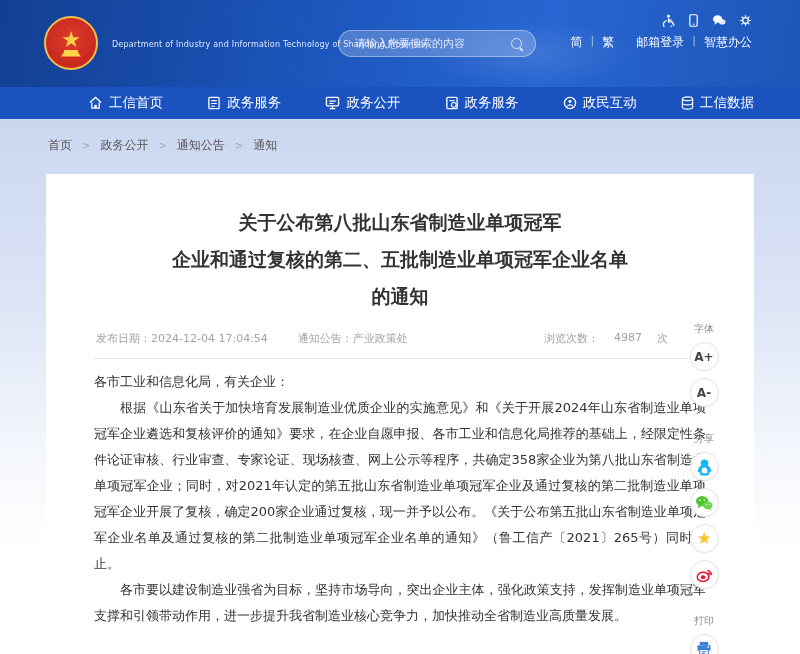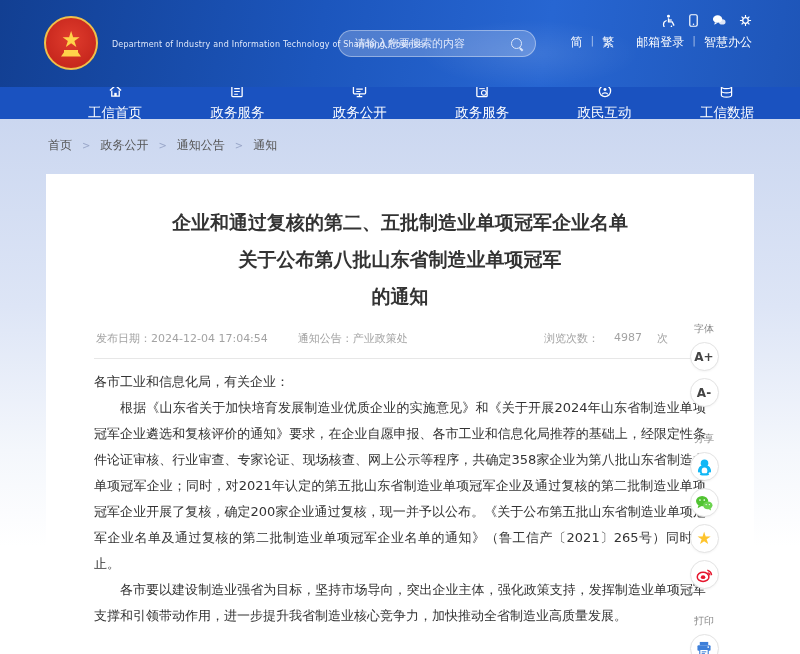--- a/index.html
+++ b/index.html
@@ -42,21 +42,21 @@
   .mini-icon-row { display:flex; gap:13px; justify-content:flex-end; margin-bottom:7px; }
   .mini-icon-row svg { display:block; cursor:pointer; }
   .link-row { display:flex; align-items:flex-start; gap:8px; font-size:12px; color:#fff; }
   .link-row a { color:#fff; text-decoration:none; cursor:pointer; }
   .link-row .sep { color:rgba(255,255,255,.55); font-size:11px; }
 
   
   .main-nav { height:32px; background:#1a52c0; display:flex; align-items:center;
     justify-content:space-between; padding:0 46px 0 88px; }
   .nav-item { display:flex; align-items:center; gap:6px; color:#fff; font-size:13.5px;
-    cursor:pointer; text-decoration:none; white-space:nowrap;flex-direction:column; }
+    cursor:pointer; text-decoration:none; white-space:nowrap; }
   .nav-item svg { display:block; }
 
   
   .page-body { position:relative; height:535px;
     background:linear-gradient(180deg,#cbd7f0 0%,#dde5f6 35%,#f4f7fc 62%,#ffffff 80%); }
   .breadcrumb { padding:18px 0 20px 48px; font-size:12px; color:#555;
     display:flex; align-items:center; gap:10px; }
   .breadcrumb .bc-item { cursor:pointer; }
   .breadcrumb .bc-sep { color:#9aa7c9; font-size:10px; }
 
@@ -204,22 +204,22 @@
       <span class="bc-sep">&gt;</span>
       <span class="bc-item">政务公开</span>
       <span class="bc-sep">&gt;</span>
       <span class="bc-item">通知公告</span>
       <span class="bc-sep">&gt;</span>
       <span class="bc-item">通知</span>
     </div>
 
     <div class="content-card">
       <h1 class="article-title">
+        <div>关于公布第八批山东省制造业单项冠军</div>
         <div>企业和通过复核的第二、五批制造业单项冠军企业名单</div>
-        <div>关于公布第八批山东省制造业单项冠军</div>
         <div>的通知</div>
       </h1>
 
       <div class="meta-row">
         <div class="meta-left">
           <span><span>发布日期：</span><span>2024-12-04 17:04:54</span></span>
           <span><span>通知公告：</span><span>产业政策处</span></span>
         </div>
         <div class="meta-right">
           <span>浏览次数：</span>

